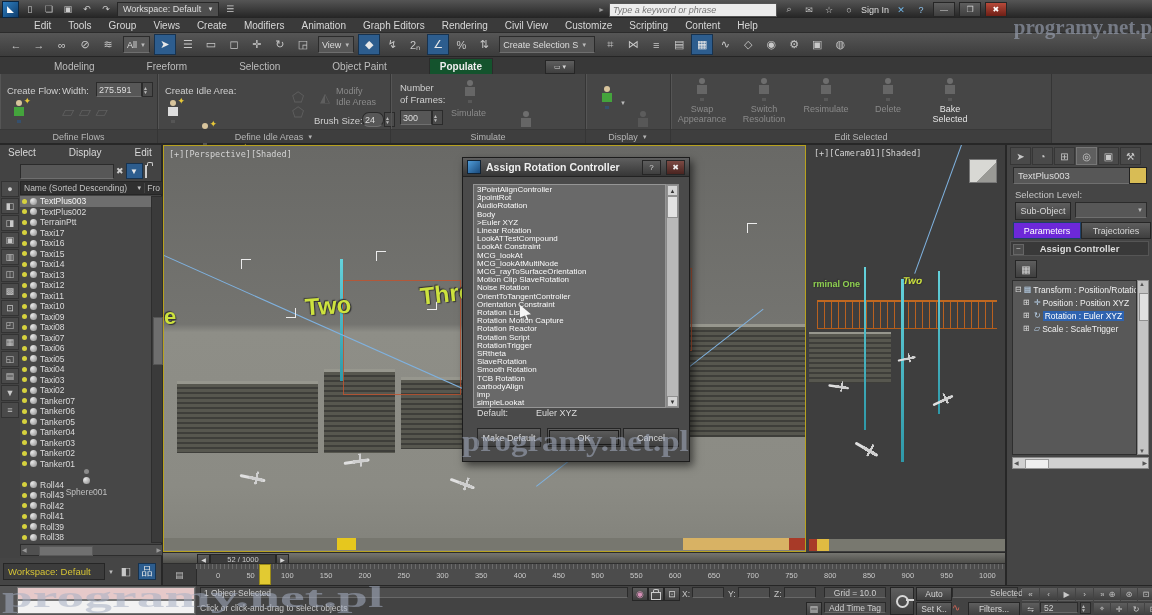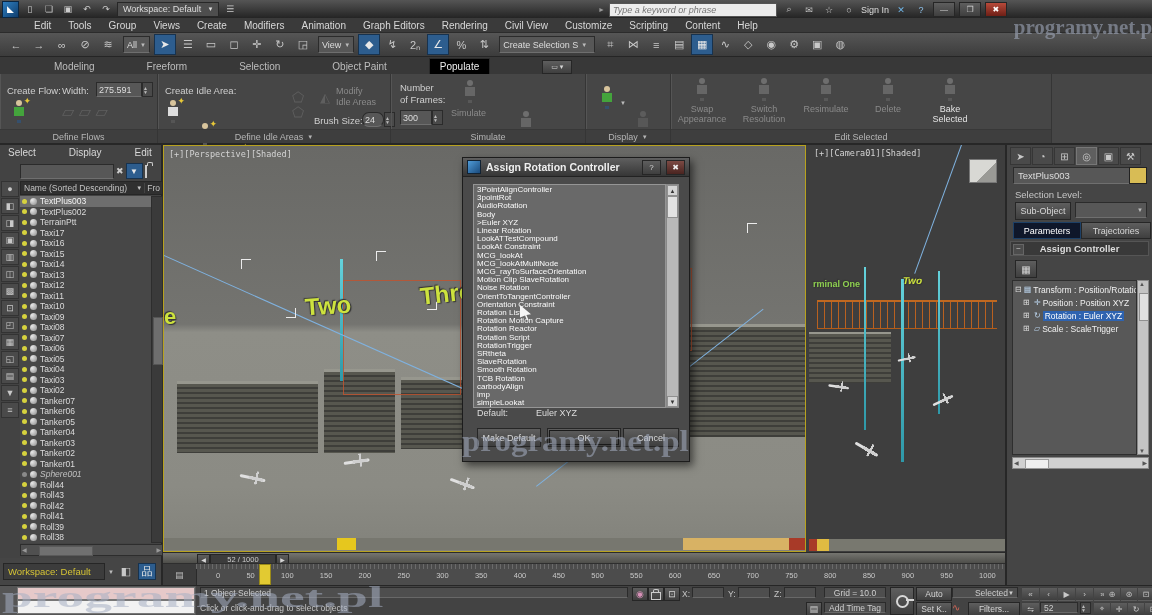--- a/index.html
+++ b/index.html
@@ -33,21 +33,21 @@
   
   .toolbar{left:0;top:33px;width:1152px;height:24px;background:linear-gradient(#565656,#3c3c3c);
            display:flex;align-items:center;gap:1px;padding-left:5px;box-sizing:border-box;
            border-bottom:1px solid #252525;}
   .tfield{height:15px;display:flex;align-items:center;gap:3px;padding:0 3px;font-size:9px;margin:0 3px;}
   .tfield .car{font-size:6px;color:#bbb;}
   
   .rtabs{left:0;top:57px;width:1152px;height:17px;background:#383838;display:flex;align-items:flex-end;
          gap:32px;padding-left:44px;box-sizing:border-box;}
   .rtab{padding:2px 10px;font-size:10px;color:#bdbdbd;}
-  .rtab.active{background:#000000;color:#eee;border:1px solid #2b2b2b;border-bottom:none;}
+  .rtab.active{background:#14532d;color:#eee;border:1px solid #2b2b2b;border-bottom:none;font-weight:bold;}
   .rchev{width:28px;height:12px;font-size:7px;}
   .rbody{left:0;top:74px;width:1152px;height:71px;background:#464646;border-bottom:2px solid #272727;box-sizing:border-box;}
   .rgroup{position:absolute;top:0;height:69px;border-right:1px solid #353535;box-shadow:inset 1px 0 0 #555;}
   .gfoot{position:absolute;left:0;bottom:0;width:100%;height:13px;background:#3e3e3e;color:#b5b5b5;
          font-size:9px;display:flex;align-items:center;justify-content:center;gap:4px;border-top:1px solid #383838;}
   .gfoot .car{font-size:6px;}
   .rlabel{font-size:9.5px;color:#cfcfcf;}
   .rdis{color:#8a8a8a;}
   .person{position:relative;width:15px;height:23px;flex:none;}
   .person::before{content:"";position:absolute;top:0;left:4px;width:6px;height:6px;border-radius:50%;background:#d8c49c;}
@@ -66,21 +66,21 @@
   .exmenu{position:absolute;left:0;top:2px;width:100%;height:15px;display:flex;gap:33px;padding-left:8px;box-sizing:border-box;}
   .exmenu span{font-size:10px;color:#d8d8d8;}
   .exsearchrow{position:absolute;left:20px;top:18px;width:141px;height:16px;display:flex;gap:2px;align-items:center;}
   .exheader{position:absolute;left:20px;top:36px;width:143px;height:14px;background:#303030;color:#c4c4c4;
             font-size:8.5px;display:flex;align-items:center;border:1px solid #262626;box-sizing:border-box;}
   .exstrip{position:absolute;left:0;top:36px;width:20px;display:flex;flex-direction:column;gap:1px;align-items:center;}
   .exstrip .icon{width:16px;height:14px;font-size:9px;background:#4a4a4a;border:1px solid #333;}
   .exlist{position:absolute;left:20px;top:51px;width:131px;height:347px;background:#474747;overflow:hidden;}
   .exrow{height:10.5px;display:flex;align-items:center;gap:3px;padding-left:2px;font-size:8.5px;color:#dcdcdc;}
   .exrow.selected{background:#6e6e6e;color:#f4f4f4;}
-  .exrow.hidden-obj{font-style:italic;color:#c0c0c0;}
+  .exrow.hidden-obj{color:#c0c0c0;flex-direction:column;}
   .bulb{width:5px;height:5px;border-radius:50%;background:#d6d23e;flex:none;}
   .hidden-obj .bulb{background:#8a8a8a;}
   .ball{width:7px;height:7px;border-radius:50%;background:radial-gradient(circle at 30% 30%,#e8e8e8,#8a8a8a);flex:none;}
   .exvscroll{position:absolute;left:151px;top:51px;width:12px;height:347px;background:#3a3a3a;border:1px solid #2d2d2d;box-sizing:border-box;}
   .exthumb{position:absolute;left:1px;top:120px;width:8px;height:46px;background:#6e6e6e;border:1px solid #555;}
   .exhscroll{position:absolute;left:20px;top:399px;width:143px;height:12px;background:#505050;border:1px solid #2d2d2d;box-sizing:border-box;}
   .exhthumb{position:absolute;left:18px;top:1px;width:52px;height:8px;background:#707070;border:1px solid #5a5a5a;}
   
   .viewL{left:163px;top:145px;width:643px;height:407px;
          background:linear-gradient(#696966 0%,#747470 44%,#8e8e87 46%,#8b8b84 84%,#82827b 100%);
@@ -774,21 +774,21 @@
       <span>TextPlus003</span>
     </div>
     <div class="abs" style="left:122px;top:22px;width:16px;height:15px;background:#d8bc55;border:1px solid #222;"></div>
     <span class="abs slabel" style="left:8px;top:44px;font-size:9.5px;">Selection Level:</span>
     <div class="btn abs" style="left:8px;top:57px;width:54px;height:16px;font-size:9px;">
       <span>Sub-Object</span>
     </div>
     <div class="sunken abs" style="left:68px;top:57px;width:72px;height:16px;display:flex;align-items:center;justify-content:flex-end;padding:0 3px;box-sizing:border-box;">
       <span style="font-size:6px;color:#bbb;">▼</span>
     </div>
-    <div class="btn abs" style="left:6px;top:77px;width:66px;height:15px;font-size:9px;background:#0f172a;border-color:#1d4066;color:#fff;">
+    <div class="btn abs" style="left:6px;top:77px;width:66px;height:15px;font-size:9px;background:#6d28d9;border-color:#1d4066;color:#fff;">
         <span>Parameters</span>
       </div>
     <div class="btn abs" style="left:74px;top:77px;width:68px;height:15px;font-size:9px;">
       <span>Trajectories</span>
     </div>
     <div class="rollout">
       <span class="minus">−</span>
       <span>Assign Controller</span>
     </div>
     <div class="btn abs" style="left:8px;top:115px;width:20px;height:16px;font-size:10px;">▦</div>
@@ -862,21 +862,21 @@
       <div class="sfield" style="left:784px;width:32px;"></div>
       <div class="sfield" style="left:824px;width:62px;justify-content:center;">
         <span>Grid = 10.0</span>
       </div>
       <div class="btn abs" style="left:890px;top:0px;width:22px;height:26px;">
         <span class="keyicon"></span>
       </div>
       <div class="sbtn btn" style="left:916px;width:34px;">
           <span>Auto</span>
         </div>
-      <div class="sfield" style="left:952px;width:66px;justify-content:flex-end;padding-left:37px;">
+      <div class="sfield" style="left:952px;width:66px;justify-content:space-between;padding-left:37px;">
         <span>Selected</span>
         <span style="font-size:6px;">▼</span>
       </div>
       <div class="abs" style="left:1022px;top:0;display:flex;gap:1px;">
 
       <span class="icon btn" style="width:15px;height:12px;font-size:8px;">«</span>
           <span class="icon btn" style="width:15px;height:12px;font-size:8px;">‹</span>
           <span class="icon btn" style="width:15px;height:12px;font-size:8px;">▶</span>
           <span class="icon btn" style="width:15px;height:12px;font-size:8px;">›</span>
           <span class="icon btn" style="width:15px;height:12px;font-size:8px;">»</span>

